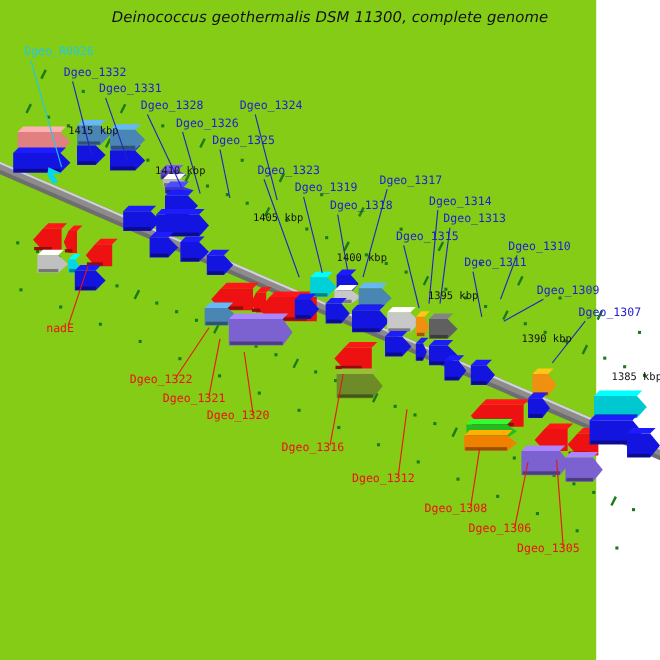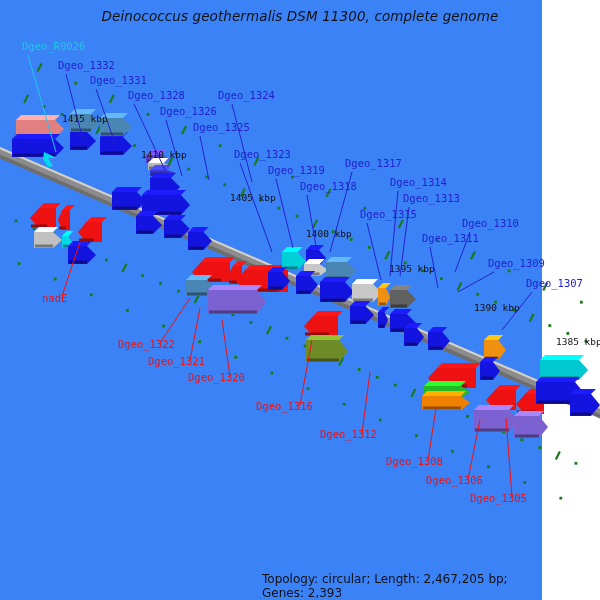--- a/index.html
+++ b/index.html
@@ -1,19 +1,19 @@
 <!DOCTYPE html>
 <html><head>
 <meta charset="utf-8">
 <title>Genome Map Viewer</title>
 <style>
   html,body{margin:0;padding:0;background:#ffffff;}
   body{width:600px;height:600px;overflow:hidden;
        font-family:"DejaVu Sans", sans-serif;}
-  #stage{position:relative;width:542px;height:600px;background:#3b82f6;}
+  #stage{position:relative;width:542px;height:600px;background:#84cc16;}
   #map-svg{position:absolute;left:0;top:0;width:600px;height:600px;}
 
   .title-text{
     position:absolute;left:0;top:8px;width:600px;text-align:center;
     font-family:"DejaVu Sans", sans-serif;font-style:italic;
     font-size:13.5px;color:#111;letter-spacing:0.1px;
   }
   .footer-accession{
     position:absolute;left:22px;top:572px;
     font-family:"DejaVu Sans", sans-serif;font-size:12px;color:#111;
@@ -491,14 +491,13 @@
         <text x="188" y="381" class="lbl lbl-red">Dgeo_1320</text>
         <text x="256" y="410" class="lbl lbl-red">Dgeo_1316</text>
         <text x="320" y="438" class="lbl lbl-red">Dgeo_1312</text>
         <text x="386" y="465" class="lbl lbl-red">Dgeo_1308</text>
         <text x="426" y="484" class="lbl lbl-red">Dgeo_1306</text>
         <text x="470" y="502" class="lbl lbl-red">Dgeo_1305</text>
         <text x="22" y="50" class="lbl lbl-cyan">Dgeo_R0026</text>
       </g>
   </svg>
 
-  <div class="footer-stats">Topology: circular; Length: 2,467,205 bp; Genes: 2,393</div>
 </div>
 
 </body></html>

